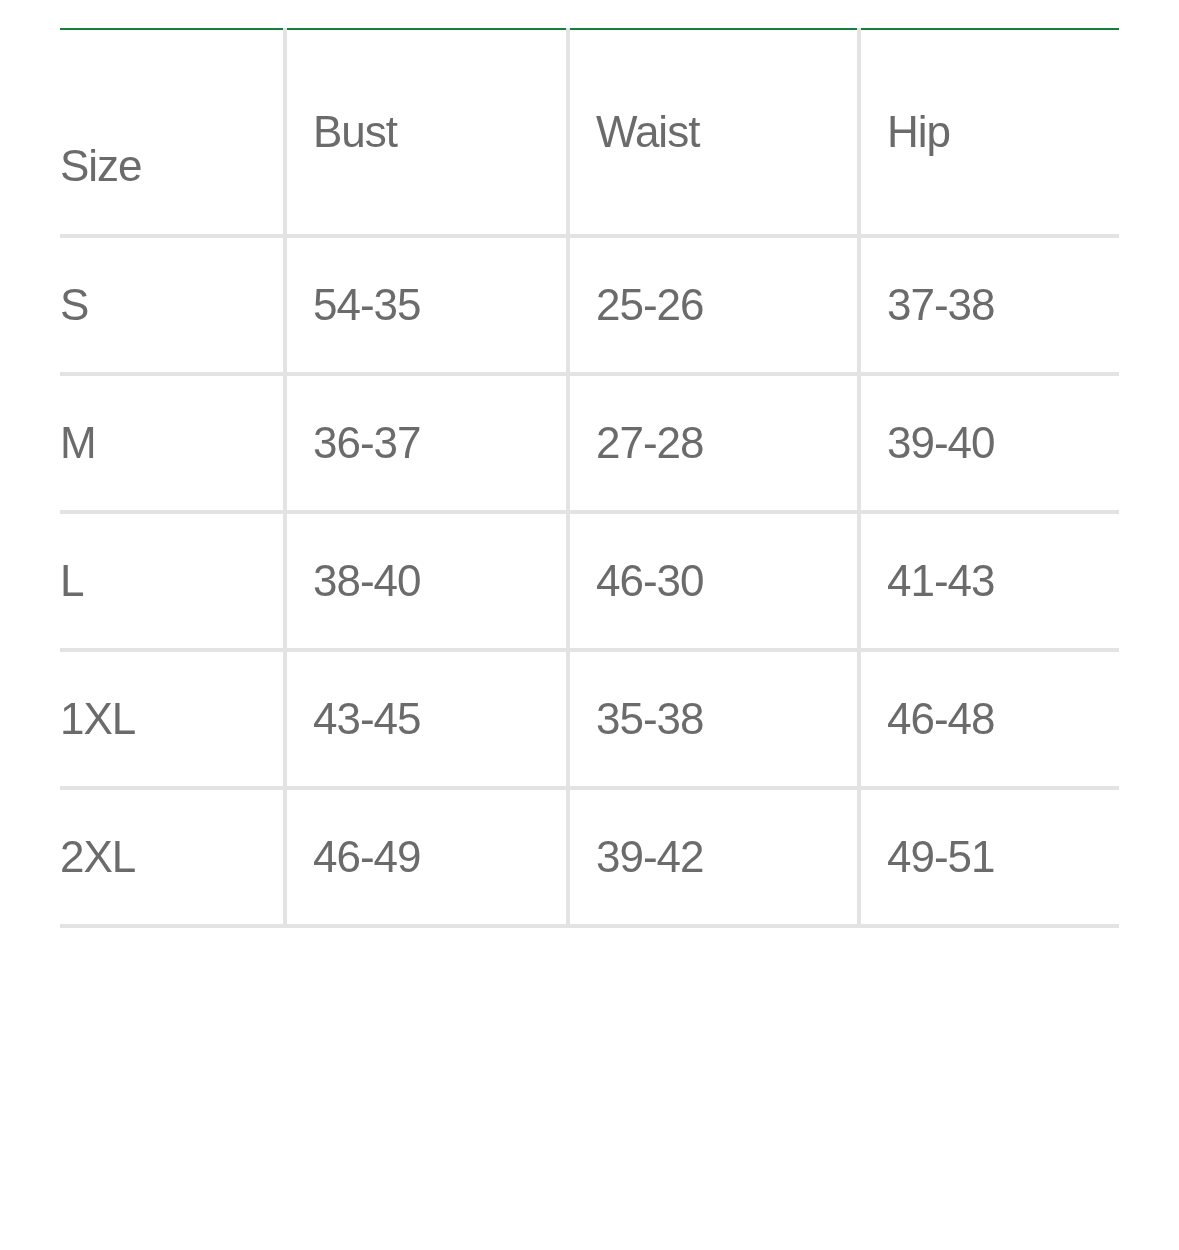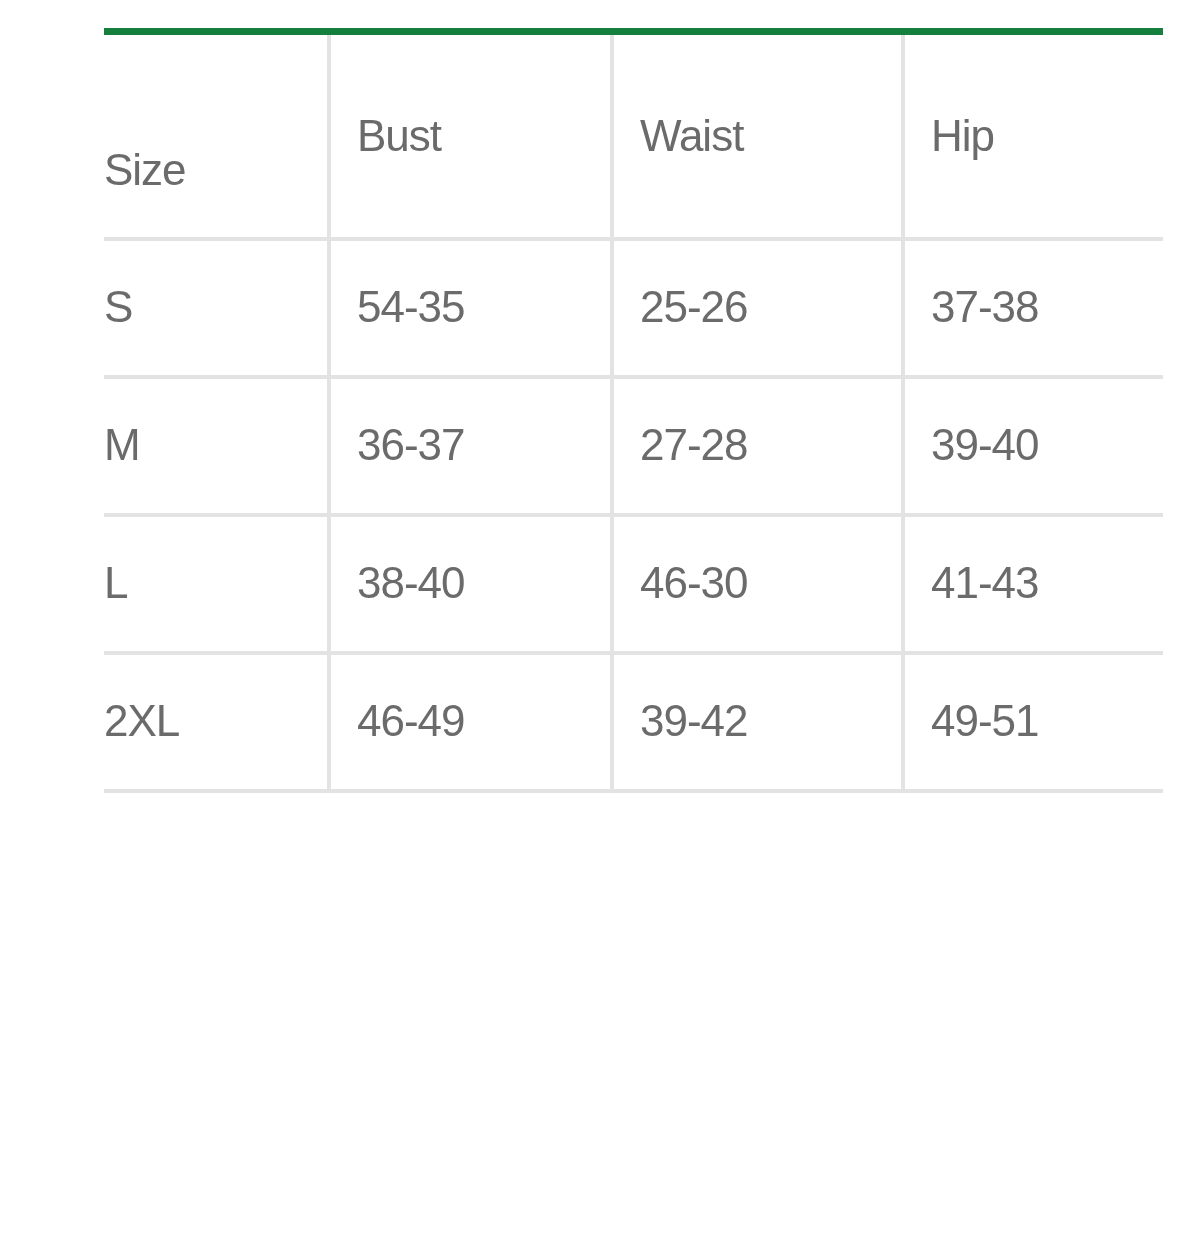--- a/index.html
+++ b/index.html
@@ -13,23 +13,22 @@
     font-family: "Liberation Sans", sans-serif;
     overflow: hidden;
   }
   .chart-wrap {
     margin: 28px 60px 0 60px;
   }
   table.size-chart {
     width: 1059px;
     border-collapse: collapse;
     table-layout: fixed;
-    border-top: 7px solid #15803d;
+    border-top: 2px solid #15803d;
     border-bottom: 4px solid #e3e3e3;
-    margin-left: 44px;
   }
   col.c-size  { width: 225px; }
   col.c-bust  { width: 283px; }
   col.c-waist { width: 291px; }
   col.c-hip   { width: 260px; }
 
   .size-chart th,
   .size-chart td {
     box-sizing: border-box;
     text-align: left;
@@ -96,20 +95,26 @@
         <td>27-28</td>
         <td>39-40</td>
       </tr>
       <tr>
         <td>L</td>
         <td>38-40</td>
         <td>46-30</td>
         <td>41-43</td>
       </tr>
       <tr>
+        <td>1XL</td>
+        <td>43-45</td>
+        <td>35-38</td>
+        <td>46-48</td>
+      </tr>
+      <tr>
         <td>2XL</td>
         <td>46-49</td>
         <td>39-42</td>
         <td>49-51</td>
       </tr>
     </tbody>
   </table>
 </div>
 
 </body></html>

